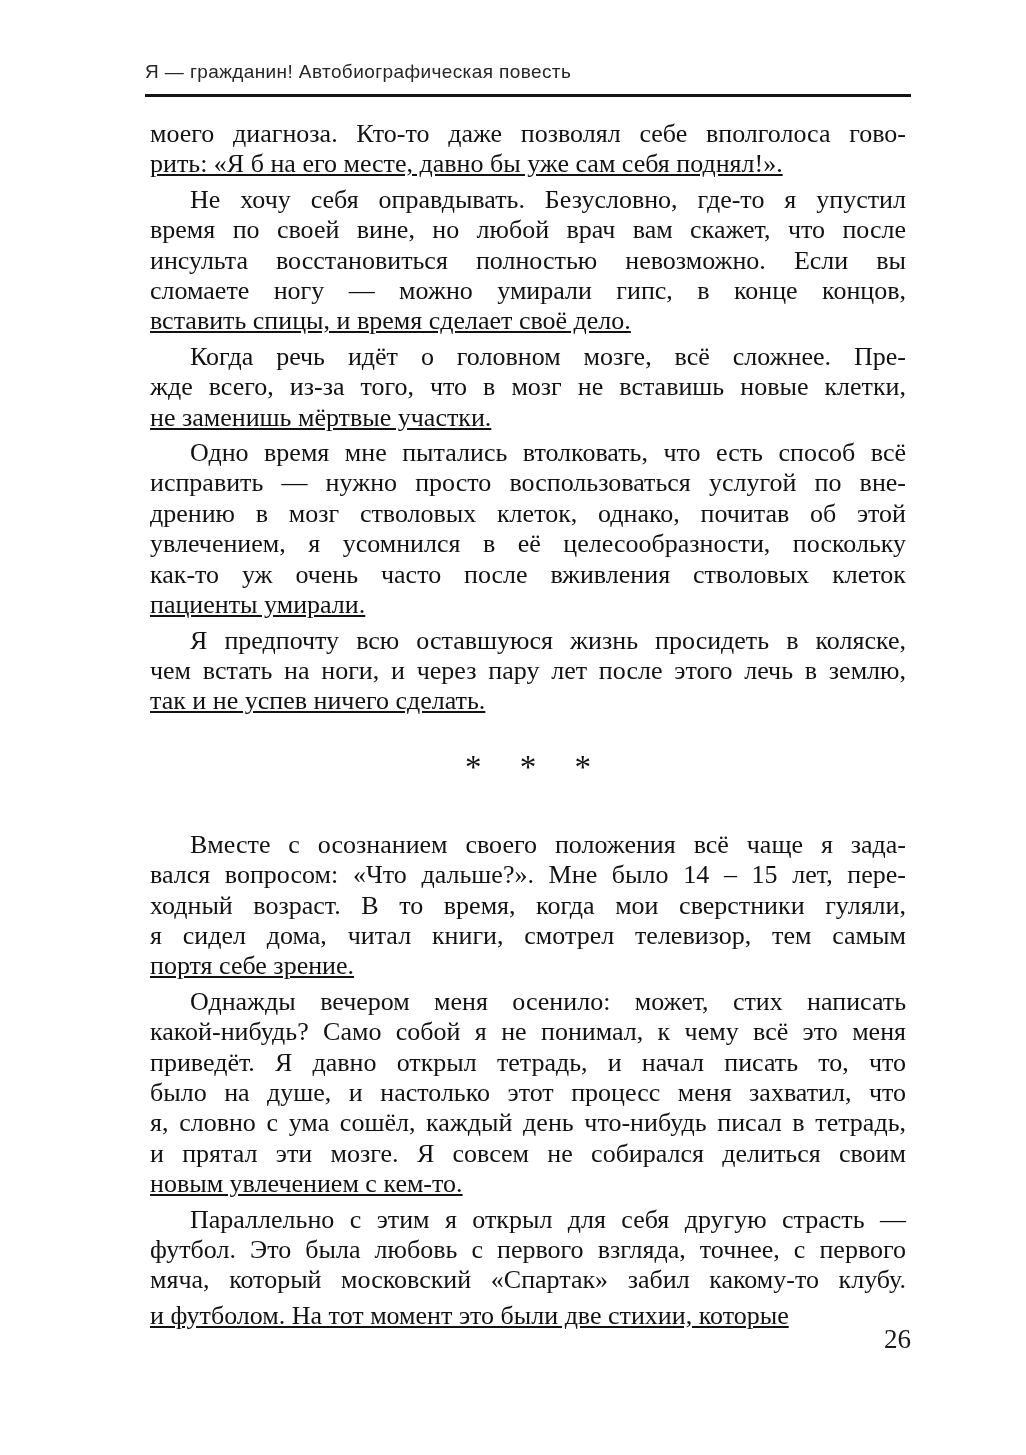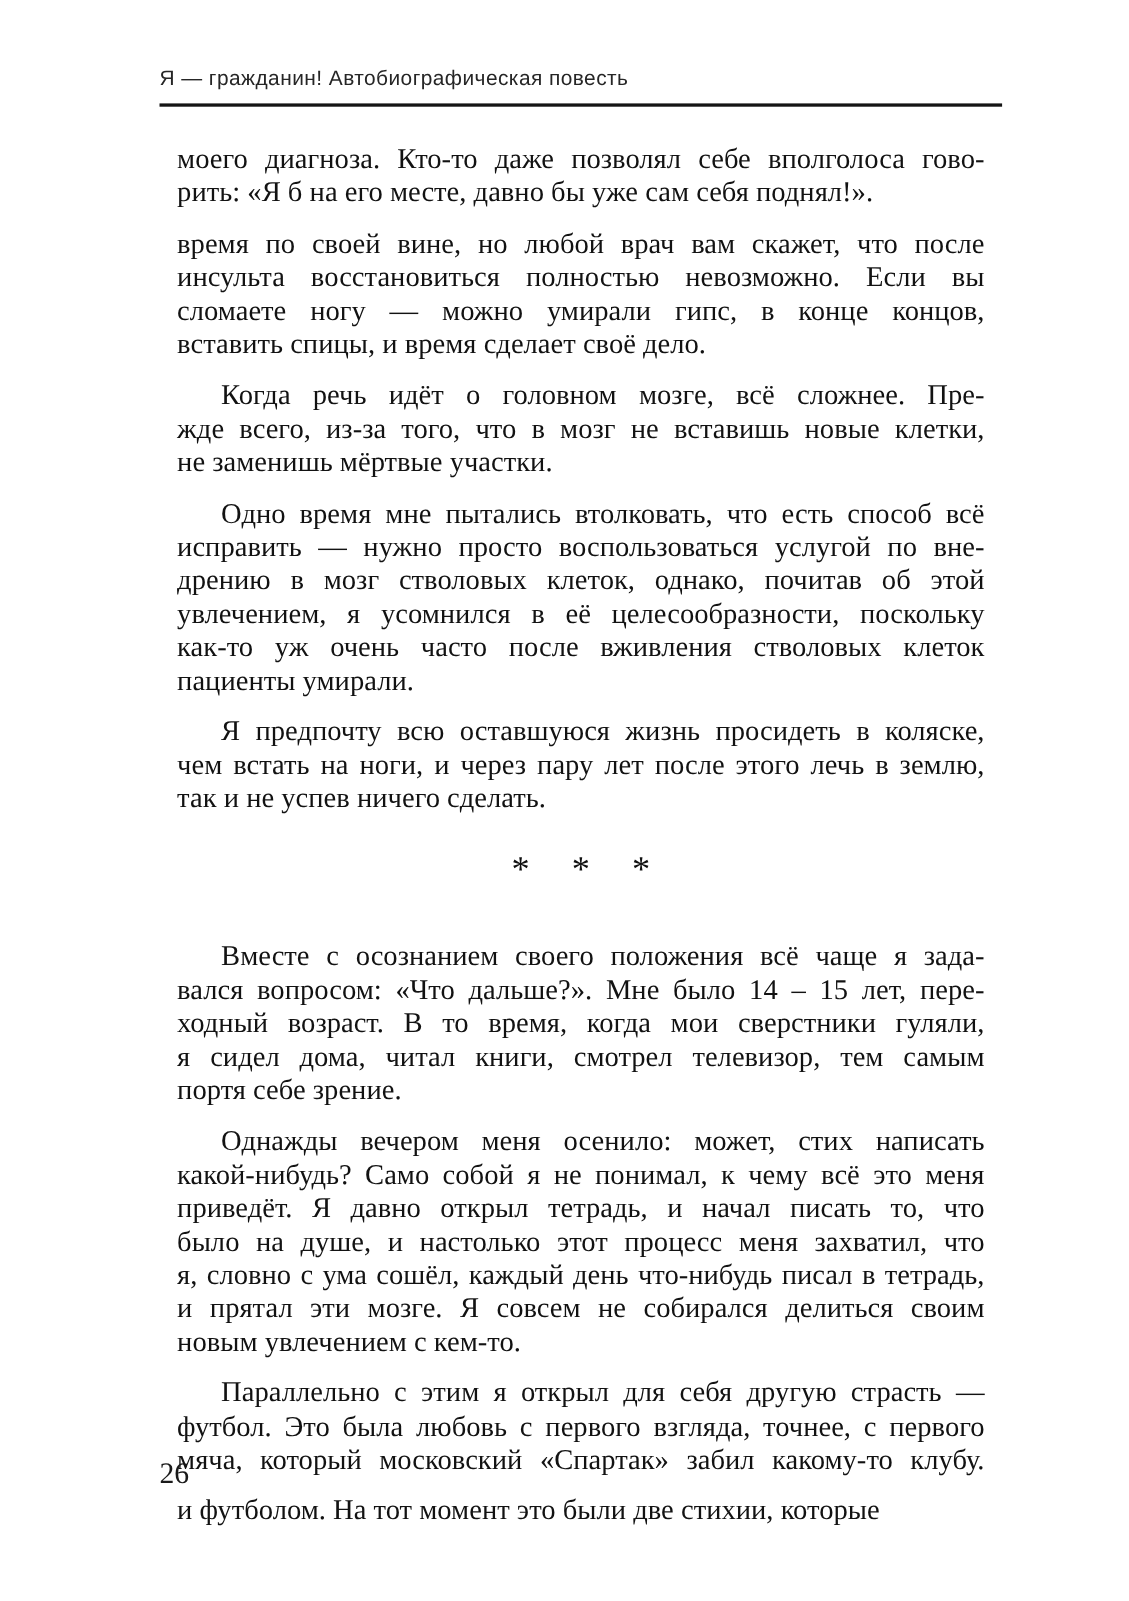--- a/index.html
+++ b/index.html
@@ -36,59 +36,60 @@
     background: #151515;
   }
   .body-text {
     position: absolute;
     top: 114px;
     left: 145px;
     width: 766px;
     font-size: 26px;
     line-height: 30.4px;
   }
-  .para { margin: 16px; }
+  .para { margin: 5px; }
   .line {
     text-align: justify;
     text-align-last: justify;
   }
-  .line.last { text-align-last: left; }
+  .line.last { text-align-last: left; text-decoration: underline; }
   .line.indent { text-indent: 40px; }
   .stars {
     text-align: center;
     font-size: 33px;
     line-height: 46px;
     margin-top: 27px;
     margin-bottom: 40px;
     word-spacing: 30px;
     color: #101010;
   }
   .page-number {
     position: absolute;
     top: 1324px;
     left: 145px;
     width: 766px;
-    text-align: left;
+    text-align: right;
     font-size: 27px;
     color: #1a1a1a;
   }
 </style>
 </head>
 <body>
 
 <div class="running-header">Я — гражданин! Автобиографическая повесть</div>
 
 <div class="header-rule"></div>
 
 <div class="body-text">
     <div class="para">
       <div class="line">моего диагноза. Кто-то даже позволял себе вполголоса гово-</div>
       <div class="line last">рить: «Я б на его месте, давно бы уже сам себя поднял!».</div>
     </div>
     <div class="para">
+      <div class="line indent">Не хочу себя оправдывать. Безусловно, где-то я упустил</div>
       <div class="line">время по своей вине, но любой врач вам скажет, что после</div>
       <div class="line">инсульта восстановиться полностью невозможно. Если вы</div>
       <div class="line">сломаете ногу — можно умирали гипс, в конце концов,</div>
       <div class="line last">вставить спицы, и время сделает своё дело.</div>
     </div>
     <div class="para">
       <div class="line indent">Когда речь идёт о головном мозге, всё сложнее. Пре-</div>
       <div class="line">жде всего, из-за того, что в мозг не вставишь новые клетки,</div>
       <div class="line last">не заменишь мёртвые участки.</div>
     </div>

